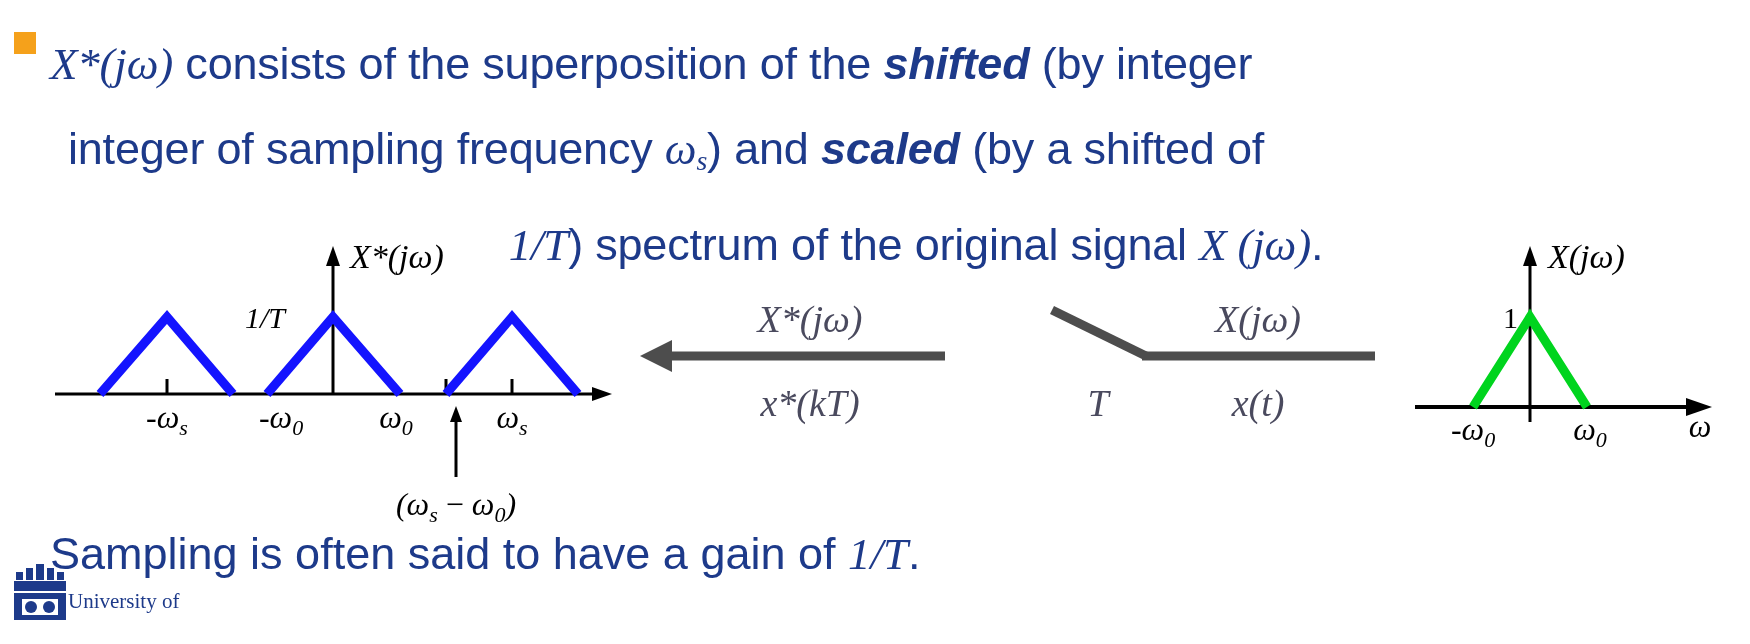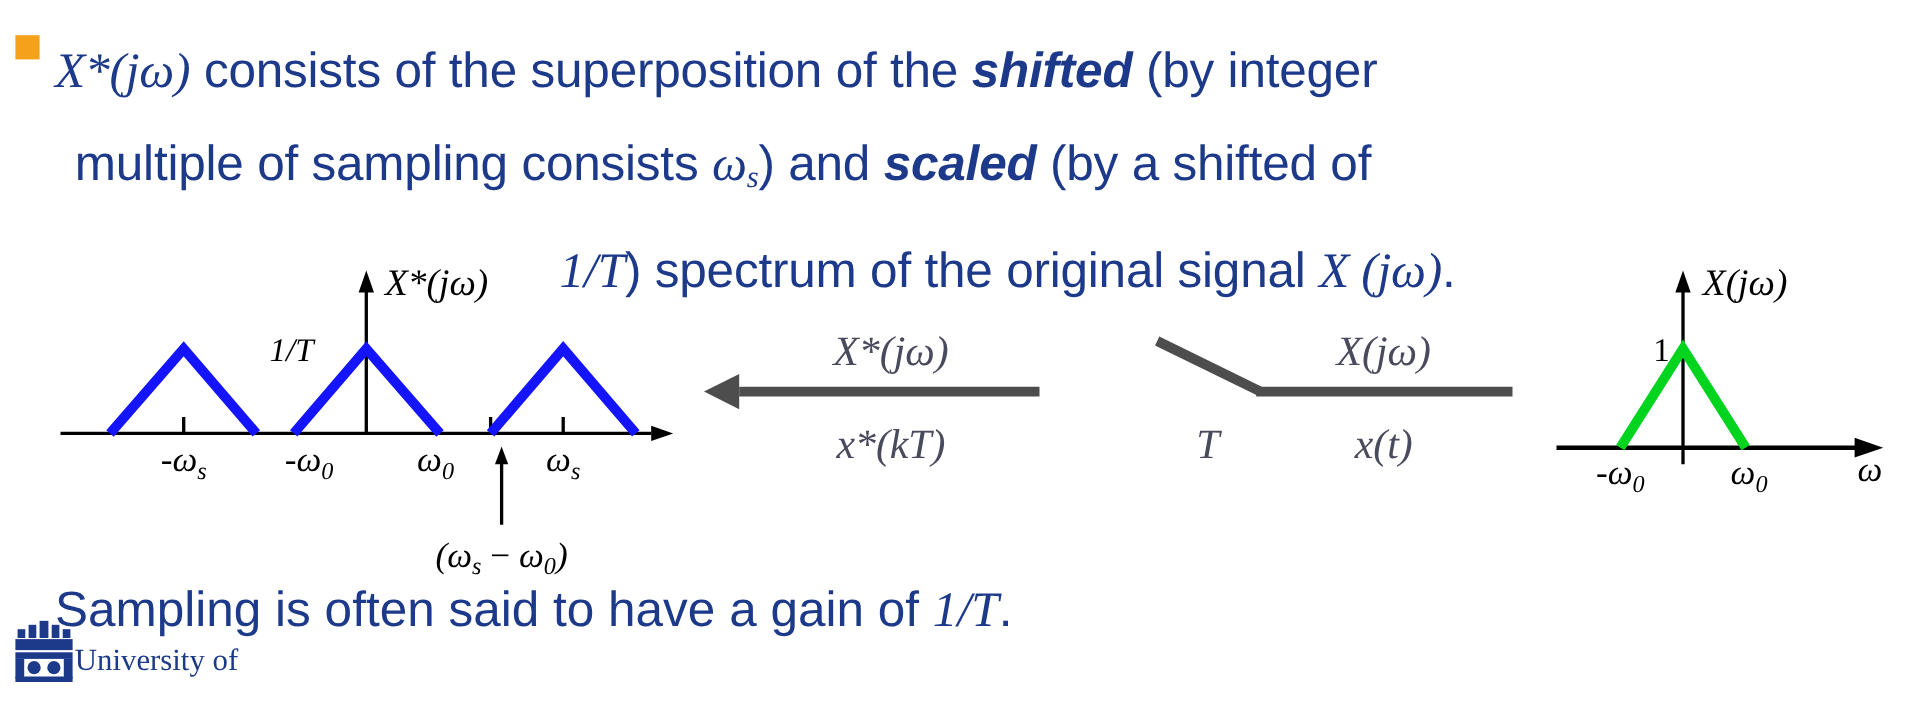--- a/index.html
+++ b/index.html
@@ -88,33 +88,33 @@
     width: 230px;
     height: 80px;
     overflow: hidden;
   }
   .logo-sub {
     position: absolute;
     left: 56px;
     top: 26px;
     color: #1d3a8a;
     font-family: "Liberation Serif", serif;
-    font-size: 28px;
+    font-size: 21px;
     line-height: 22px;
     white-space: nowrap;
   }
 </style>
 </head>
 <body>
 
 <div id="bullet-block">
   <div class="bullet-marker"></div>
   <p class="bullet-text">
     <span class="bullet-line"><span class="mathi">X*(jω)</span><span> consists of the superposition of the </span><span class="strongi">shifted</span><span> (by integer</span></span>
-    <span class="bullet-line indent-1"><span>multiple of sampling consists </span><span class="mathi">ω</span><span class="mathi sub">s</span><span>) and </span><span class="strongi">scaled</span><span> (by a shifted of</span></span>
+    <span class="bullet-line indent-1"><span>integer of sampling frequency </span><span class="mathi">ω</span><span class="mathi sub">s</span><span>) and </span><span class="strongi">scaled</span><span> (by a shifted of</span></span>
     <span class="bullet-line indent-2"><span class="mathi">1/T</span><span>) spectrum of the original signal </span><span class="mathi">X (jω)</span><span>.</span></span>
   </p>
 </div>
 
 <div id="figure-area">
   <svg width="1750" height="300" viewBox="0 0 1750 300" xmlns="http://www.w3.org/2000/svg">
 
     <g>
 
       <line x1="55" y1="162" x2="592" y2="162" stroke="#000000" stroke-width="3"></line>

